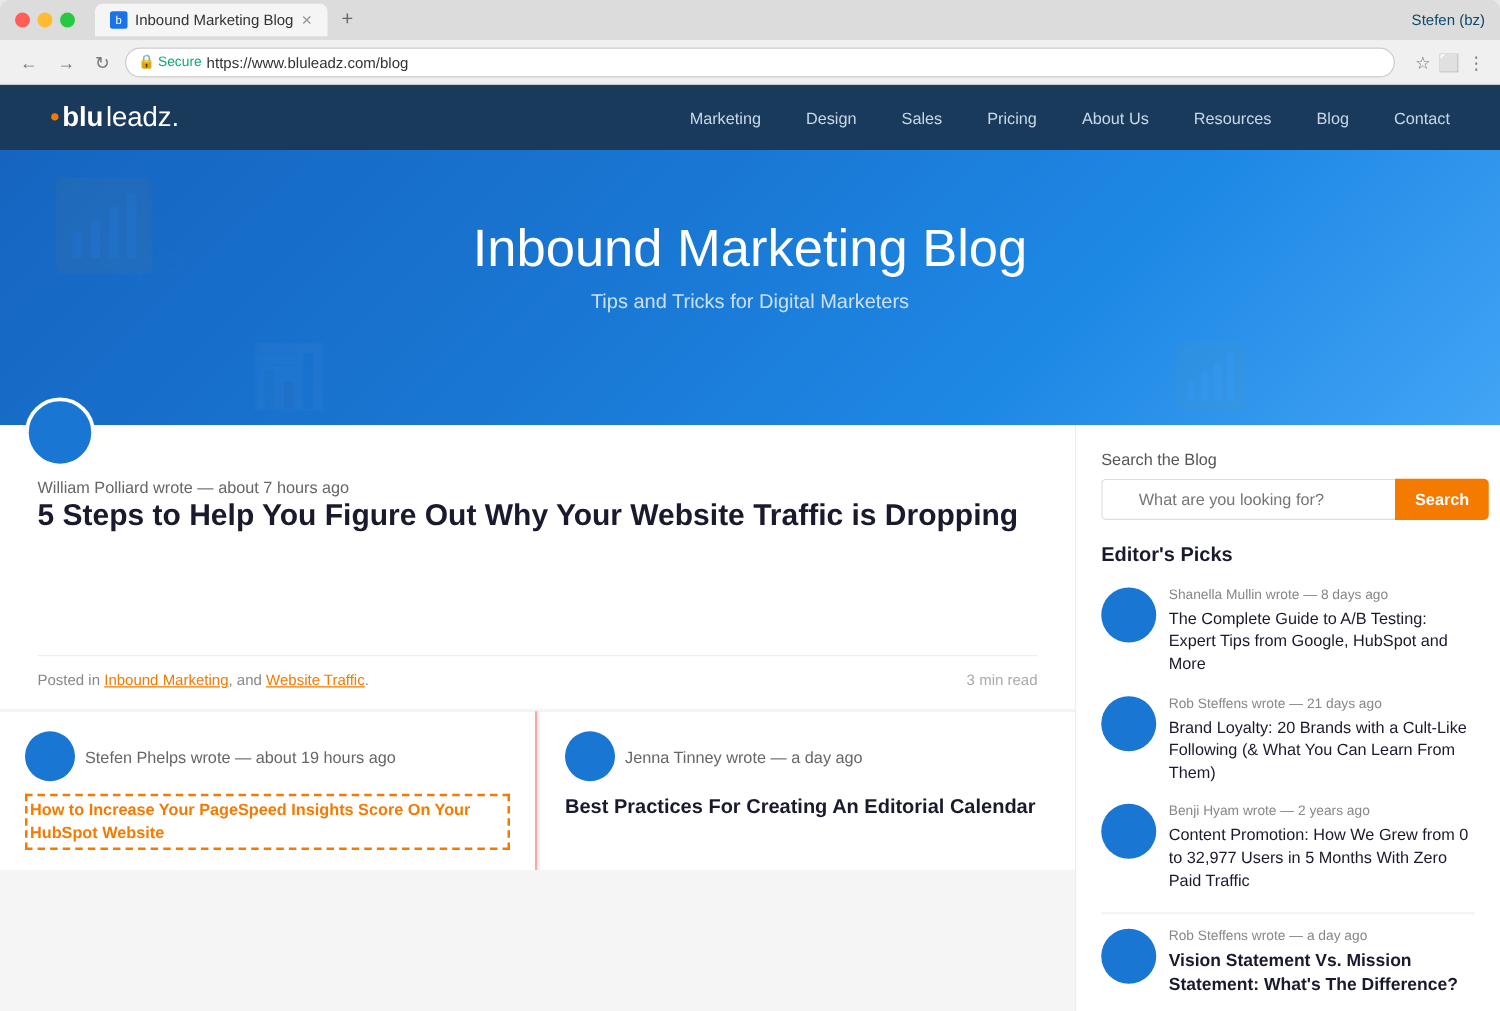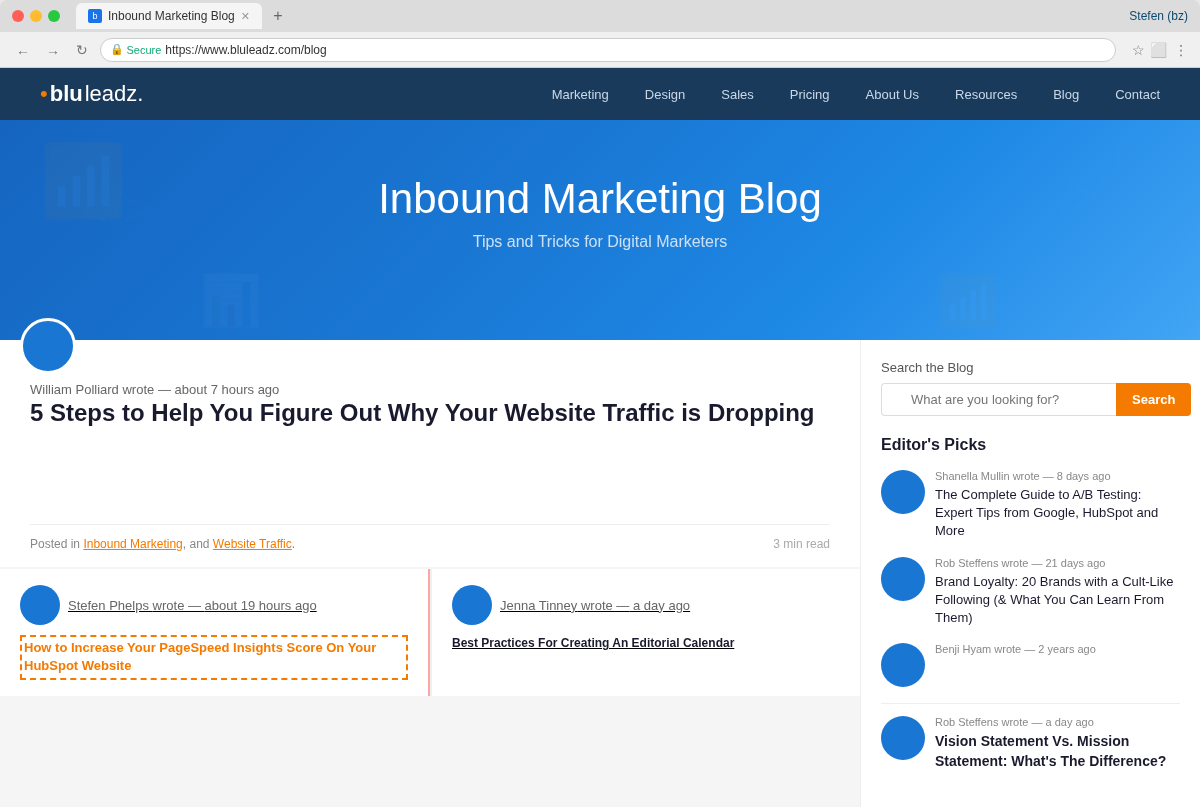--- a/index.html
+++ b/index.html
@@ -60,21 +60,21 @@
     .avatar { width: 46px; height: 46px; border-radius: 50%; background: #1976d2; flex-shrink: 0; }
     .author-info { font-size: 13px; color: #666; }
     .featured-avatar { position: absolute; top: -22px; left: 20px; width: 56px; height: 56px; border-radius: 50%; background: #1976d2; border: 3px solid white; }
     .post-title { font-size: 24px; font-weight: 700; color: #1a1a2e; line-height: 1.3; margin-bottom: 16px; }
     .post-title a { color: #1a1a2e; text-decoration: none; }
     .post-meta { display: flex; justify-content: space-between; align-items: center; margin-top: 20px; padding-top: 12px; border-top: 1px solid #eee; font-size: 12px; color: #888; }
     .post-meta a { color: #f47a00; text-decoration: underline; }
     .read-time { color: #aaa; }
 
     
-    .posts-row { display: flex; gap: 2px; background: #fca5a5; text-decoration: underline; }
+    .posts-row { display: flex; gap: 2px; background: #fca5a5; }
     .post-card { flex: 1; background: white; padding: 16px 20px; }
     .post-card-author { display: flex; align-items: center; gap: 8px; margin-bottom: 10px; }
     .post-card-title { font-size: 13px; font-weight: 600; color: #1a1a2e; line-height: 1.4; text-decoration: none; display: block; }
     .post-card-title.orange { color: #f47a00; border: 2px dashed #f47a00; padding: 2px; display: inline-block; }
 
     
     .sidebar { width: 340px; flex-shrink: 0; background: white; padding: 20px; border-left: 1px solid #eee; }
     .search-section { margin-bottom: 20px; }
     .search-label { font-size: 13px; color: #555; margin-bottom: 8px; }
     .search-form { display: flex; gap: 0; }
@@ -199,21 +199,21 @@
 
         <div class="post-card" style="border-left:2px solid #f0f0f0;">
           <div class="post-card-author">
             <div class="avatar" style="width:40px;height:40px;"></div>
             <div class="author-info">
               <span>Jenna Tinney</span>
               <span>wrote —</span>
               <span>a day ago</span>
             </div>
           </div>
-          <a href="#" class="post-card-title" style="color:#1a1a2e;font-size:12px;font-weight:700;line-height:1.4;text-decoration:none;display:block;">Best Practices For Creating An Editorial Calendar</a>
+          <a href="#" class="post-card-title" style="color:#1a1a2e;font-size:16px;font-weight:700;line-height:1.4;text-decoration:none;display:block;">Best Practices For Creating An Editorial Calendar</a>
         </div>
       </div>
     </div>
 
     <div class="sidebar">
 
       <div class="search-section">
         <div class="search-label">Search the Blog</div>
         <div class="search-form">
           <input class="search-input" type="text" placeholder="What are you looking for?" style="">
@@ -243,20 +243,21 @@
             <a href="#" class="pick-title" style="color:#1a1a2e;font-size:13px;line-height:1.4;font-weight:500;text-decoration:none;display:block;">Brand Loyalty: 20 Brands with a Cult-Like Following (&amp; What You Can Learn From Them)</a>
           </div>
         </div>
 
         <div class="pick-item">
           <div class="pick-avatar"></div>
           <div class="pick-content">
             <div class="pick-author">
               <span>Benji Hyam</span> <span>wrote —</span> <span>2 years ago</span>
             </div>
+            <a href="#" class="pick-title" style="color:#1a1a2e;font-size:13px;line-height:1.4;font-weight:500;text-decoration:none;display:block;">Content Promotion: How We Grew from 0 to 32,977 Users in 5 Months With Zero Paid Traffic</a>
           </div>
         </div>
 
         <div class="pick-item" style="margin-top:12px;padding-top:12px;border-top:1px solid #eee;">
           <div class="pick-avatar"></div>
           <div class="pick-content">
             <div class="pick-author">
               <span>Rob Steffens</span> <span>wrote —</span> <span>a day ago</span>
             </div>
             <a href="#" class="pick-title" style="color:#1a1a2e;font-size:14px;line-height:1.4;font-weight:700;text-decoration:none;display:block;">Vision Statement Vs. Mission Statement: What's The Difference?</a>

